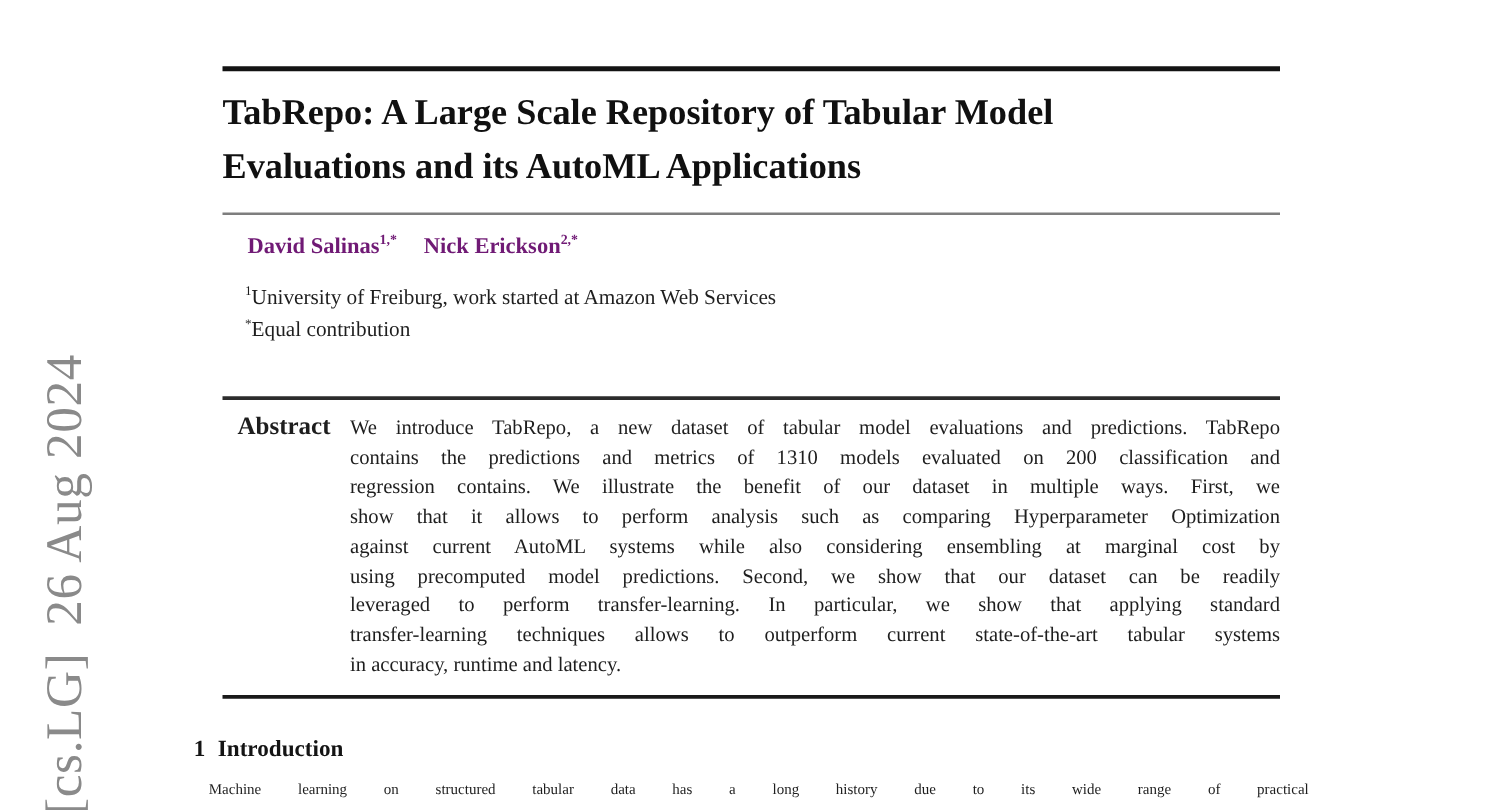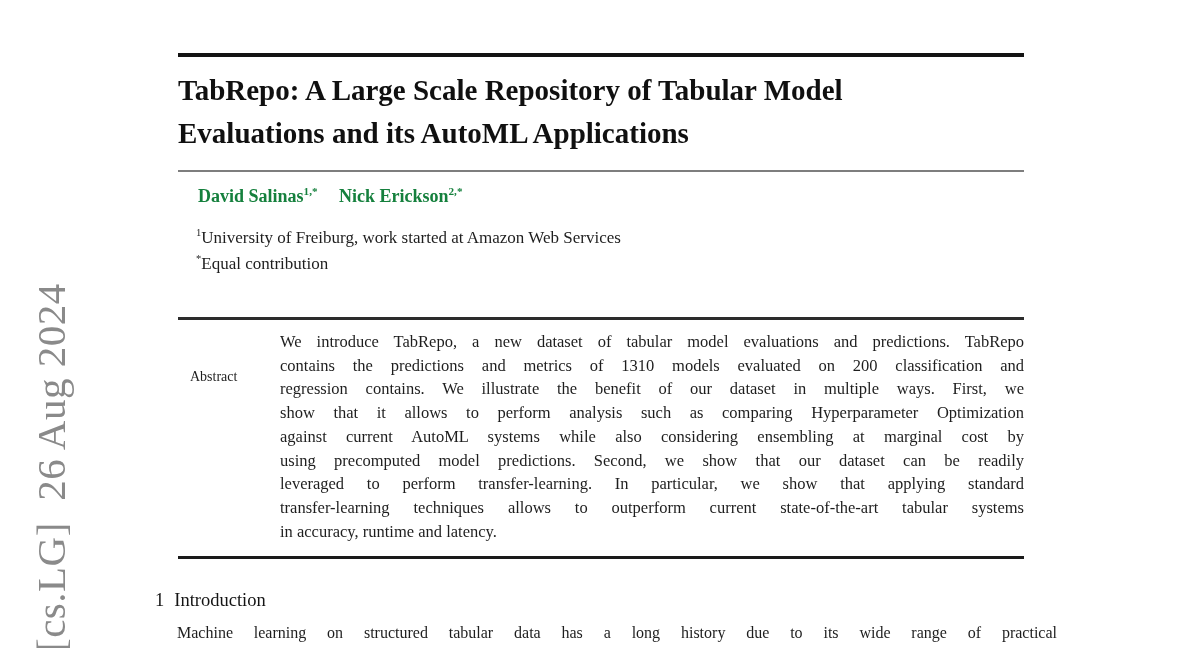--- a/index.html
+++ b/index.html
@@ -40,61 +40,60 @@
     font-size: 29px;
     line-height: 43px;
     color: #101010;
   }
 
   .authors {
     position: absolute;
     left: 198px; top: 186px;
     font-size: 18px;
     font-weight: bold;
-    color: #15803d;
+    color: #701a75;
     white-space: nowrap;
   }
   .authors .author + .author { margin-left: 17px; }
   sup { font-size: 62%; line-height: 0; }
 
   .affiliations {
     position: absolute;
     left: 196px; top: 225px;
     font-size: 17px;
     line-height: 25.6px;
   }
 
   .abstract-label {
     position: absolute;
     left: 190px; top: 330px;
-    font-size: 14px;
-    font-weight: normal;
-    margin-top: 39px;
+    font-size: 20px;
+    font-weight: bold;
   }
   .abstract-body {
     position: absolute;
     left: 280px; top: 330px; width: 744px;
     font-size: 16.5px;
     line-height: 23.7px;
   }
   .jline { text-align: justify; text-align-last: justify; }
 
   .section-heading {
     position: absolute;
     left: 155px; top: 590px;
     font-size: 18.5px;
-    font-weight: normal;
+    font-weight: bold;
     color: #141414;
   }
   .section-heading .sec-num { display: inline-block; margin-right: 10px; }
 
   .body-line {
     position: absolute;
-    left: 177px; top: 624px; width: 880px;
-    font-size: 16px;
+    left: 167px; top: 624px; width: 880px;
+    font-size: 12px;
     text-align: justify;
     text-align-last: justify;
   }
 </style>
 </head>
 <body>
 
 <div>
 
   <div class="watermark">[cs.LG]&nbsp; 26 Aug 2024</div>

